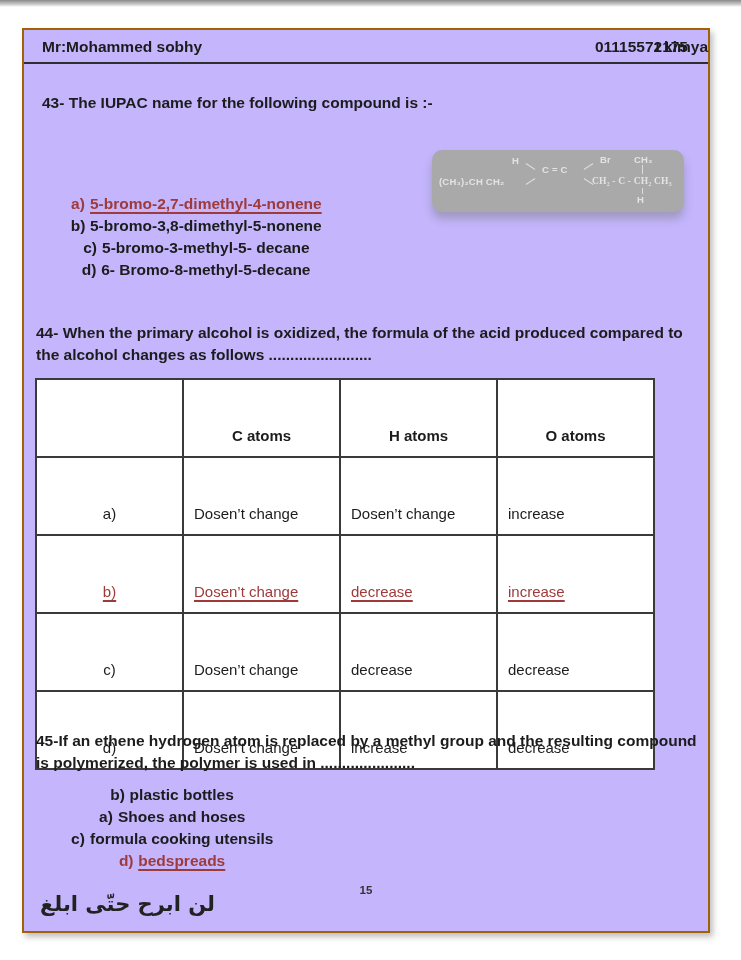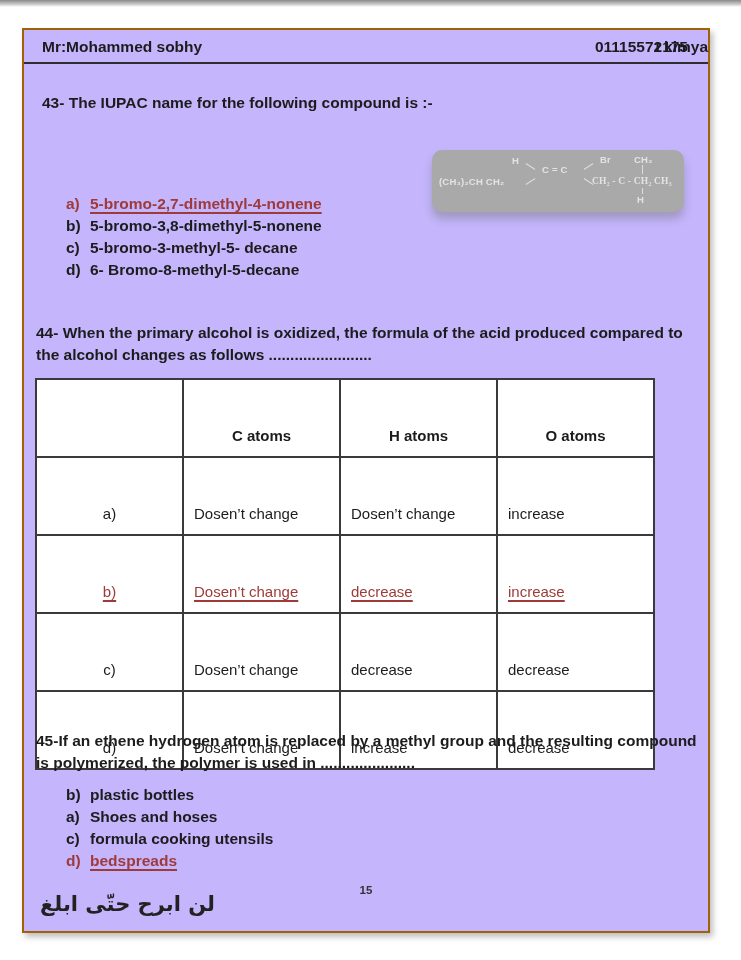--- a/index.html
+++ b/index.html
@@ -31,21 +31,21 @@
   .hdr .phone{position:absolute;right:20px;top:8px;}
   
   .qtitle{position:absolute;font-weight:700;font-size:15.5px;line-height:22px;}
   .q43-title{left:18px;top:62px;}
   .q44-title{left:12px;top:292px;width:664px;}
   .q45-title{left:12px;top:700px;width:664px;}
   
   .opts{position:absolute;}
   .opts-43{left:42px;top:165px;}
   .opts-45{left:42px;top:756px;}
-  .opt{height:22px;font-weight:700;font-size:15.5px;white-space:nowrap;}
+  .opt{height:22px;font-weight:700;font-size:15.5px;white-space:nowrap;text-align:center;}
   .opt .letter{display:inline-block;min-width:24px;}
   .opt.correct{color:#9e3a3a;}
   .opt.correct .otext{text-decoration:underline;text-decoration-thickness:1.5px;text-underline-offset:3px;}
   
   .structure{
     position:absolute;left:408px;top:120px;width:252px;height:62px;
     background:#a9a9a9;border-radius:10px;
     box-shadow:0 7px 9px rgba(120,120,120,0.45);
     font-size:9.5px;font-weight:700;color:#e3e3e3;
   }

